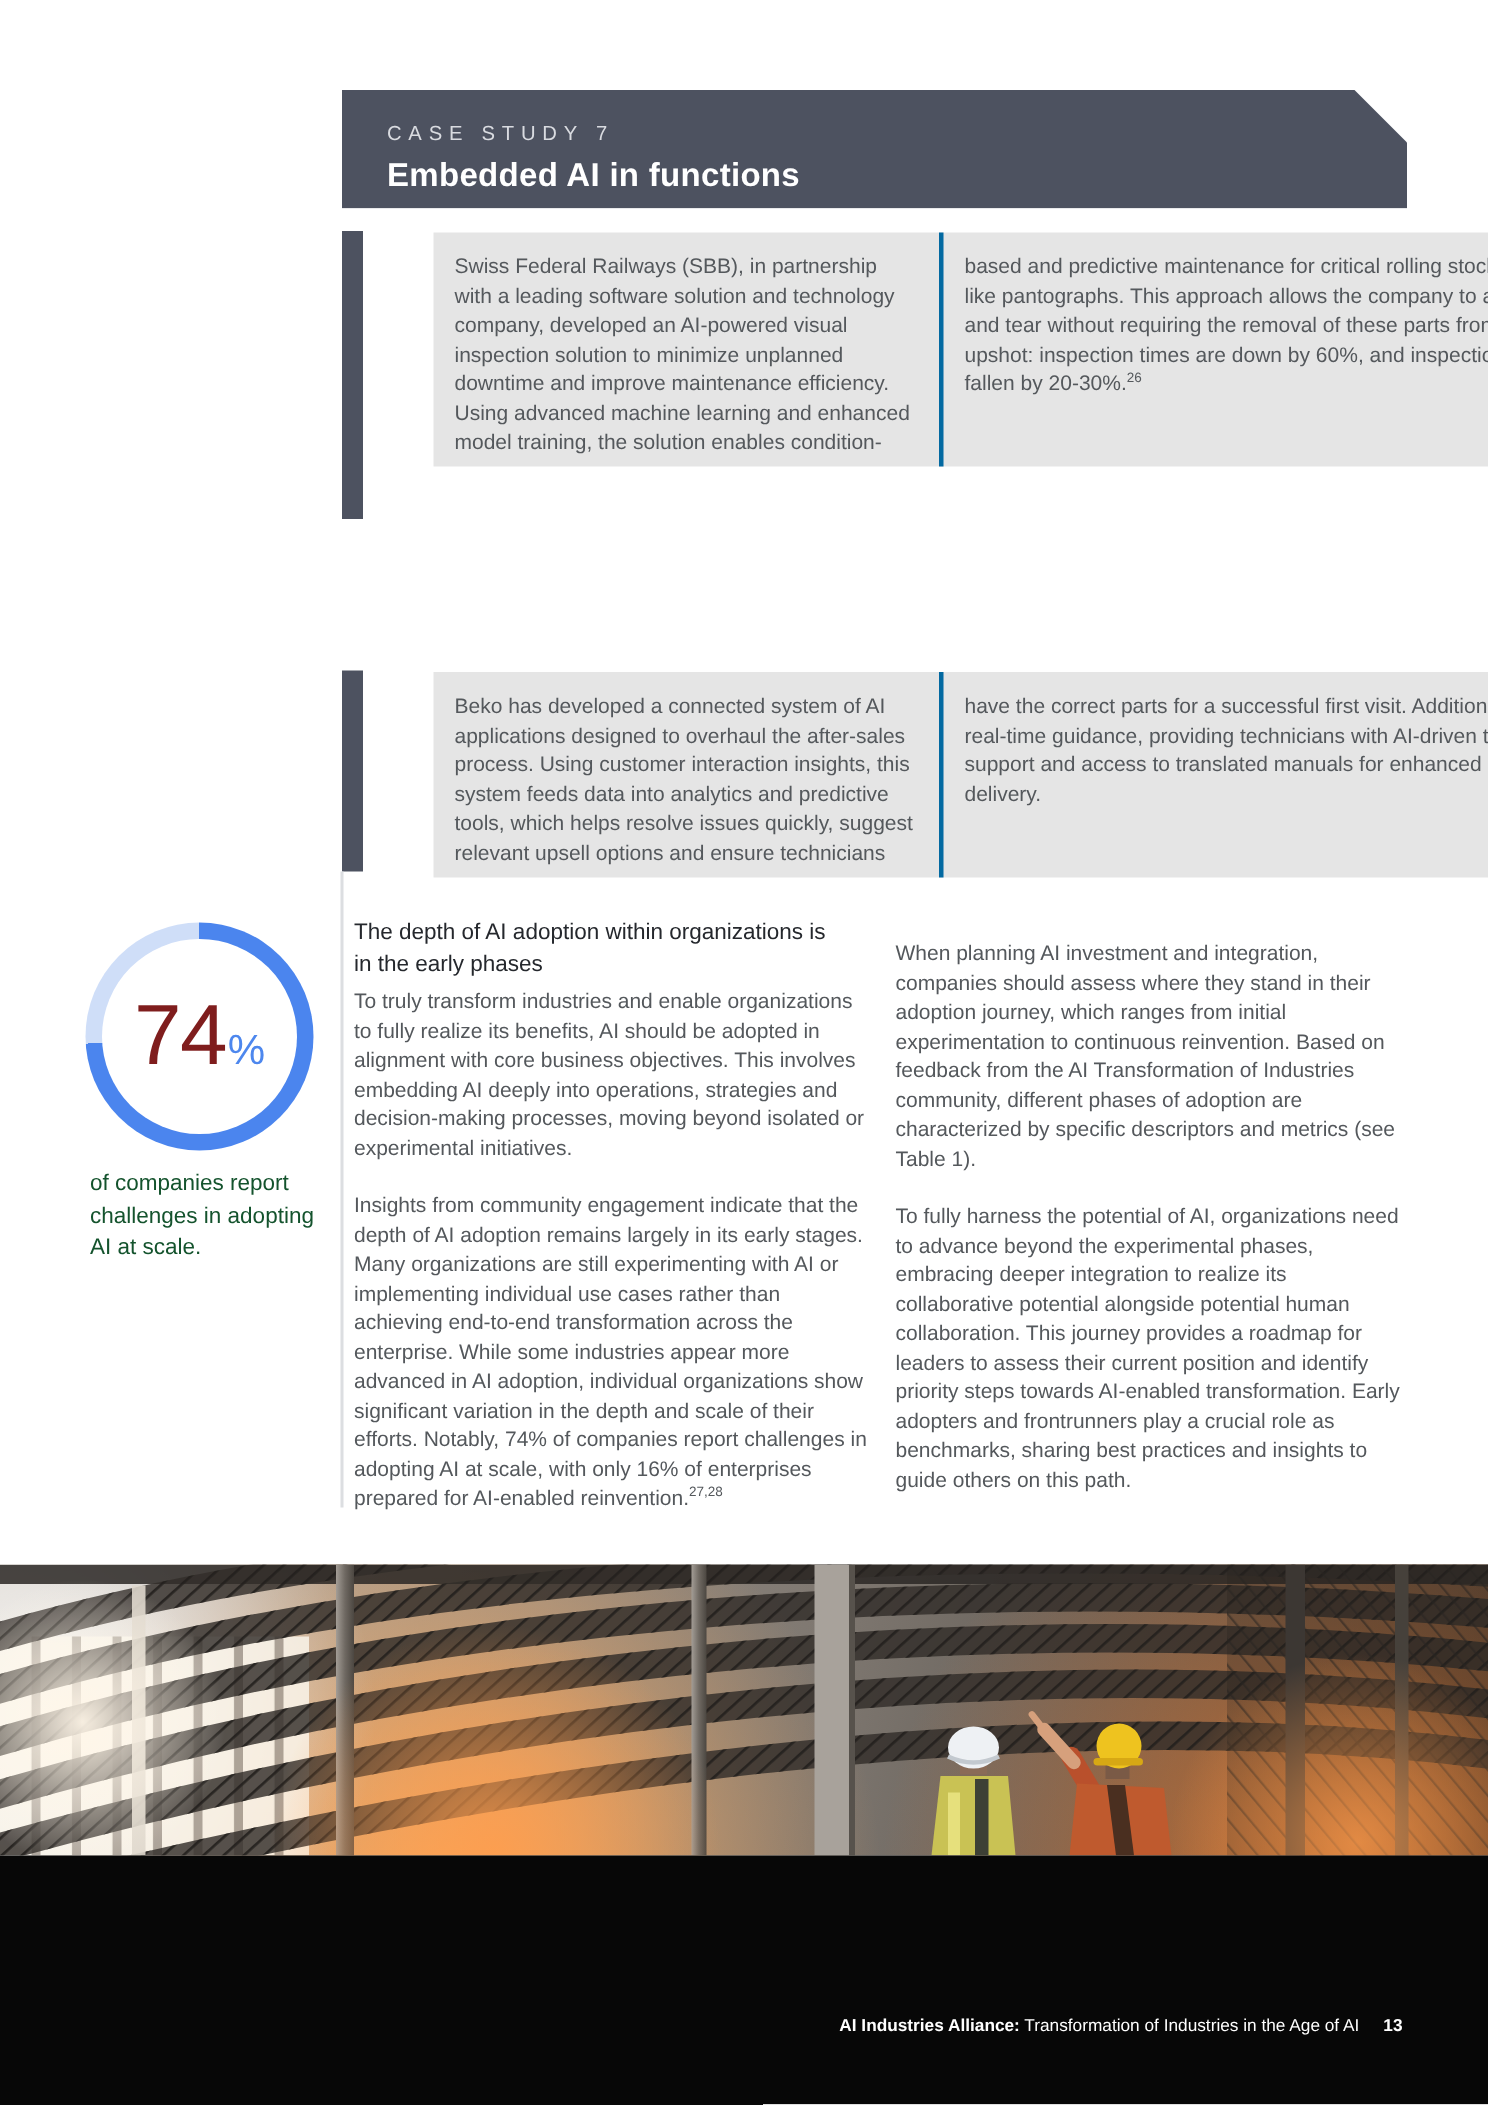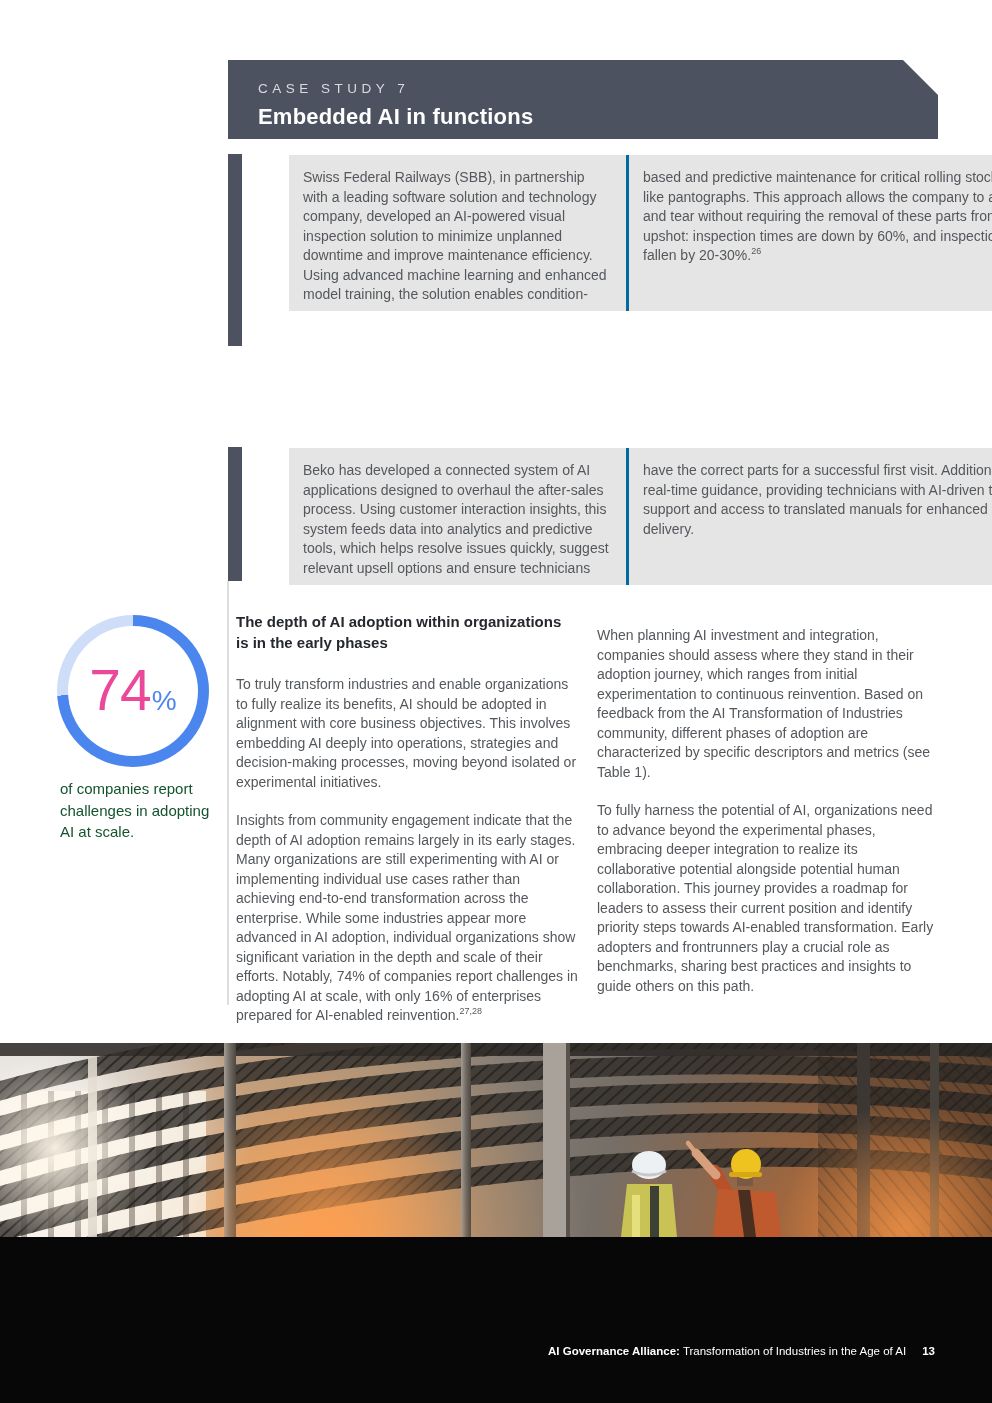--- a/index.html
+++ b/index.html
@@ -29,29 +29,29 @@
   .panel-col.left  { flex:0 0 337px; }
   .panel-col.right { flex:1; border-left:3px solid #0369a1; padding-left:14px; }
   sup { font-size:9px; line-height:0; vertical-align:super; letter-spacing:0; }
 
   
   #stat { position:absolute; left:57px; top:615px; width:155px; }
   .donut { position:relative; width:152px; height:152px; border-radius:50%;
     background:conic-gradient(#4b85ee 0 74%, #cfdef8 74% 100%); }
   .donut-hole { position:absolute; inset:11px; background:#ffffff; border-radius:50%;
     display:flex; align-items:baseline; justify-content:center; }
-  .stat-num { font-size:57px; line-height:128px; color:#ec4899; letter-spacing:-1px; }
+  .stat-num { font-size:57px; line-height:128px; color:#7f1d1d; letter-spacing:-1px; }
   .stat-unit { font-size:28px; color:#4d87ee; margin-left:1px; }
   .stat-caption { margin-top:11px; margin-left:3px; width:152px; font-size:15px; line-height:21.5px; color:#14532d; }
 
   
   .sec-col { position:absolute; width:342px; font-size:14px; line-height:19.5px; color:#54585c; }
   #sec-left  { left:236px; top:611px; }
   #sec-right { left:597px; top:626px; }
-  .sec-heading { font-size:15px; line-height:21px; font-weight:bold; color:#25282d; margin-bottom:22px; width:330px; }
+  .sec-heading { font-size:15px; line-height:21px; font-weight:normal; color:#25282d; margin-bottom:5px; width:330px; }
   .sec-col p { margin-bottom:19px; }
 
   
   #photo { position:absolute; left:0; top:1043px; width:992px; height:194px; overflow:hidden;
     background:
       radial-gradient(circle at 4% 52%,  rgba(255,255,255,.95) 0%, rgba(255,255,255,0) 22%),
       radial-gradient(circle at 30% 112%, rgba(255,172,92,.95) 0%, rgba(255,172,92,0) 40%),
       radial-gradient(circle at 91% 112%, rgba(236,122,44,.8) 0%, rgba(236,122,44,0) 34%),
       linear-gradient(100deg,#cfc8bf 0%, #9a928a 28%, #7e7770 55%, #5e5851 78%, #3f3a35 100%);
   }
@@ -190,17 +190,17 @@
         <path d="M738,147 L750,147 L756,194 L744,194 Z" fill="#4a2f20"></path>
         <rect x="737" y="133" width="16" height="10" fill="#7a5a46"></rect>
         <circle cx="746" cy="121" r="15" fill="#eec31f"></circle>
         <rect x="729" y="129" width="33" height="5" rx="2.5" fill="#d7a814"></rect>
       </g>
     </svg>
   </figure>
 
   <div id="footer-block">
     <div id="footer-line">
-      <span class="bold">AI Governance Alliance:</span><span> Transformation of Industries in the Age of AI</span><span class="pageno">13</span>
+      <span class="bold">AI Industries Alliance:</span><span> Transformation of Industries in the Age of AI</span><span class="pageno">13</span>
     </div>
   </div>
 
 </div>
 
 </body></html>

